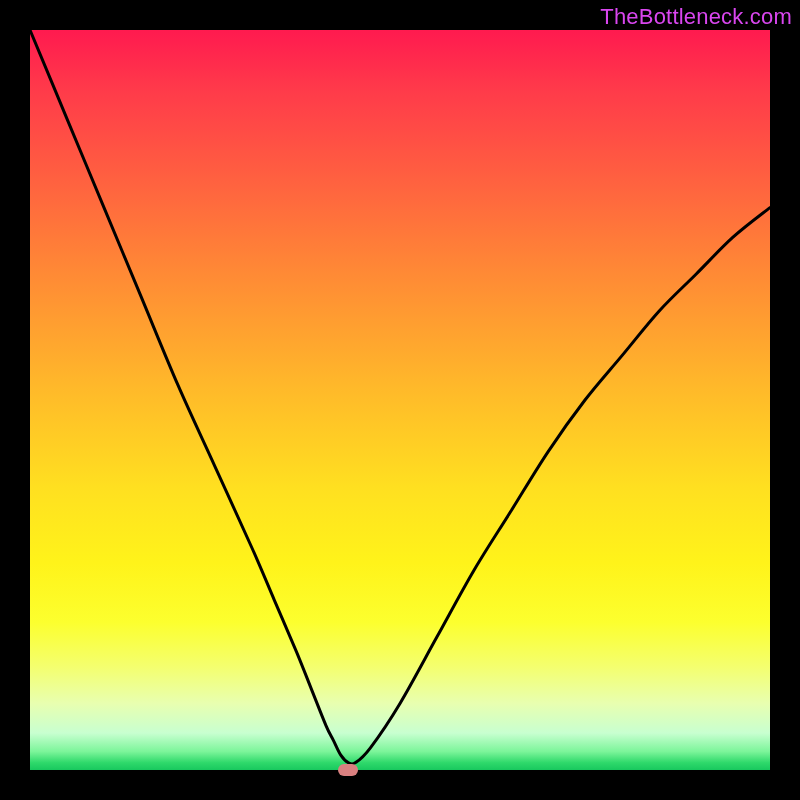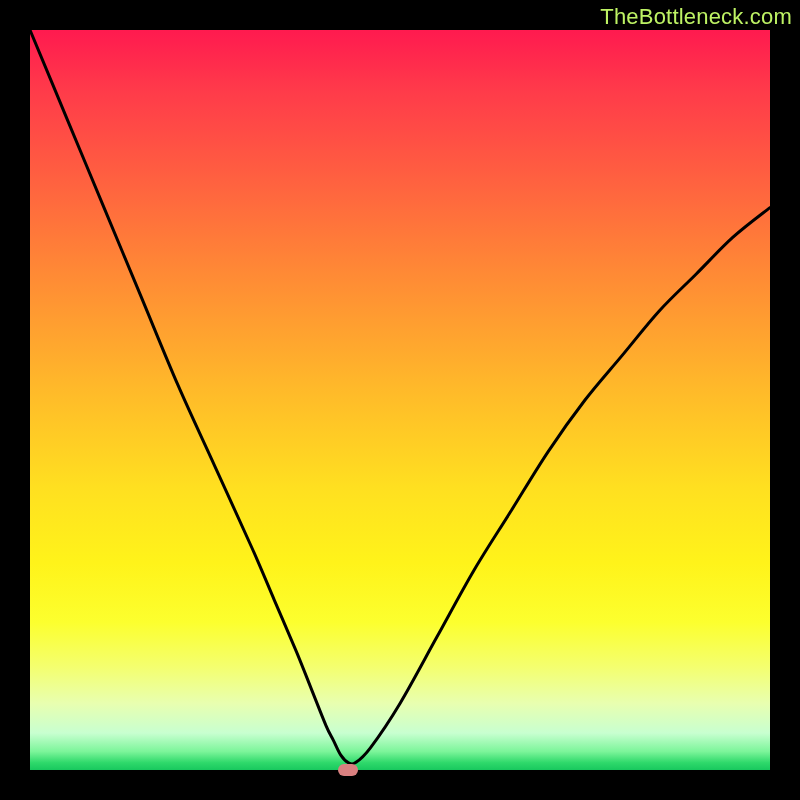--- a/index.html
+++ b/index.html
@@ -40,21 +40,21 @@
       #c8ffd0 95%,
       #7cf59a 97.5%,
       #2fd96b 99%,
       #18c85e 100%
     );
   }
   .watermark {
     position: absolute;
     top: 4px;
     right: 8px;
-    color: #bef264;
+    color: #d946ef;
     font-size: 22px;
     font-weight: 500;
     letter-spacing: 0.2px;
     user-select: none;
   }
   svg.curve {
     position: absolute;
     left: 0;
     top: 0;
     width: 740px;

